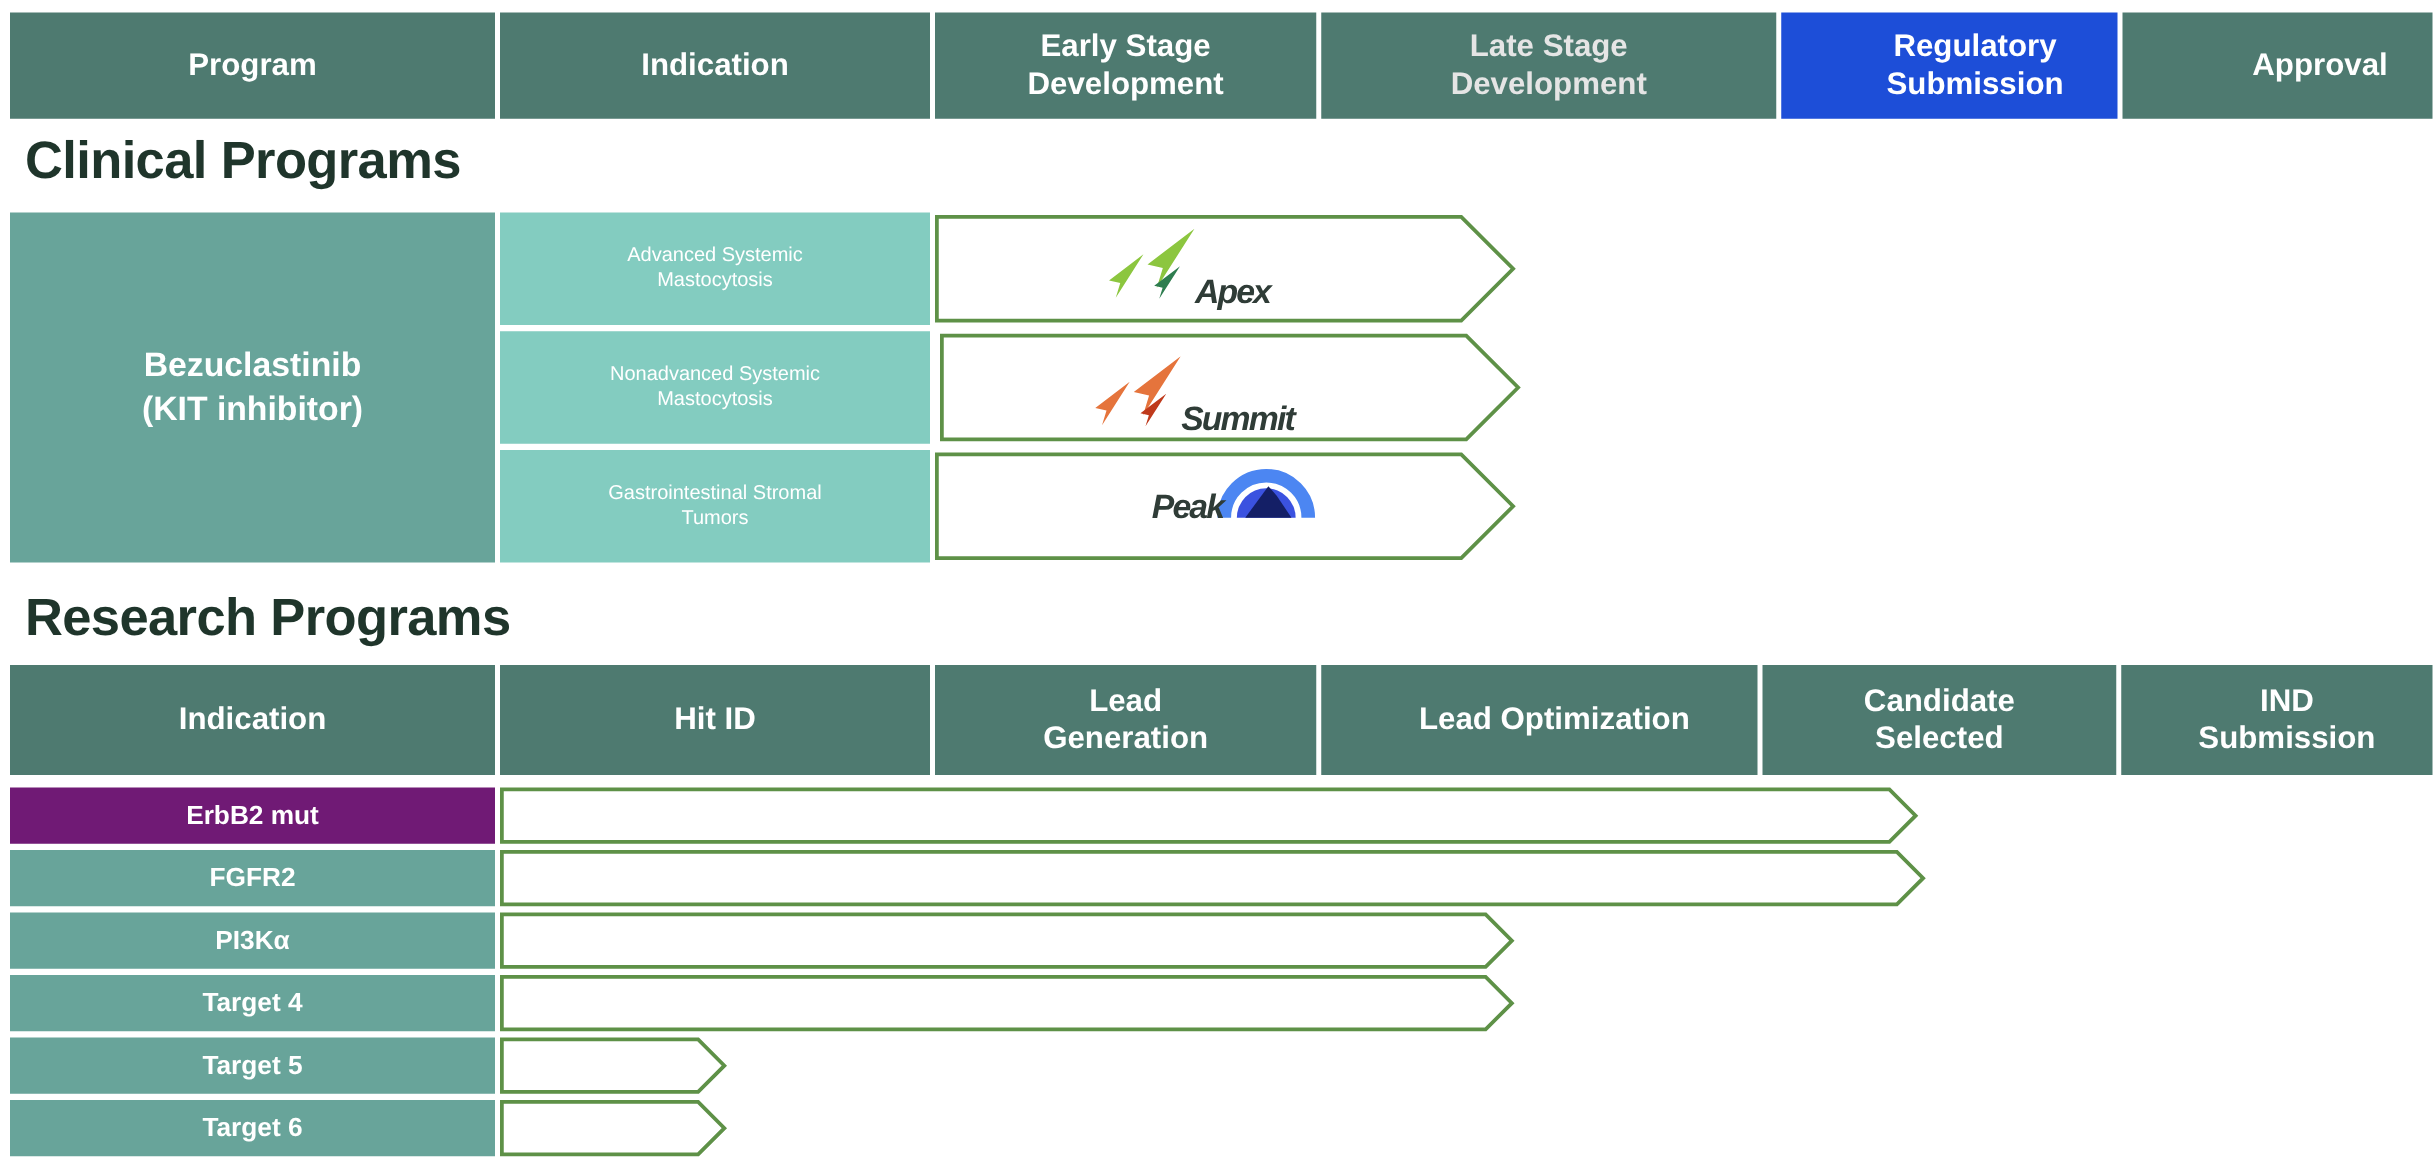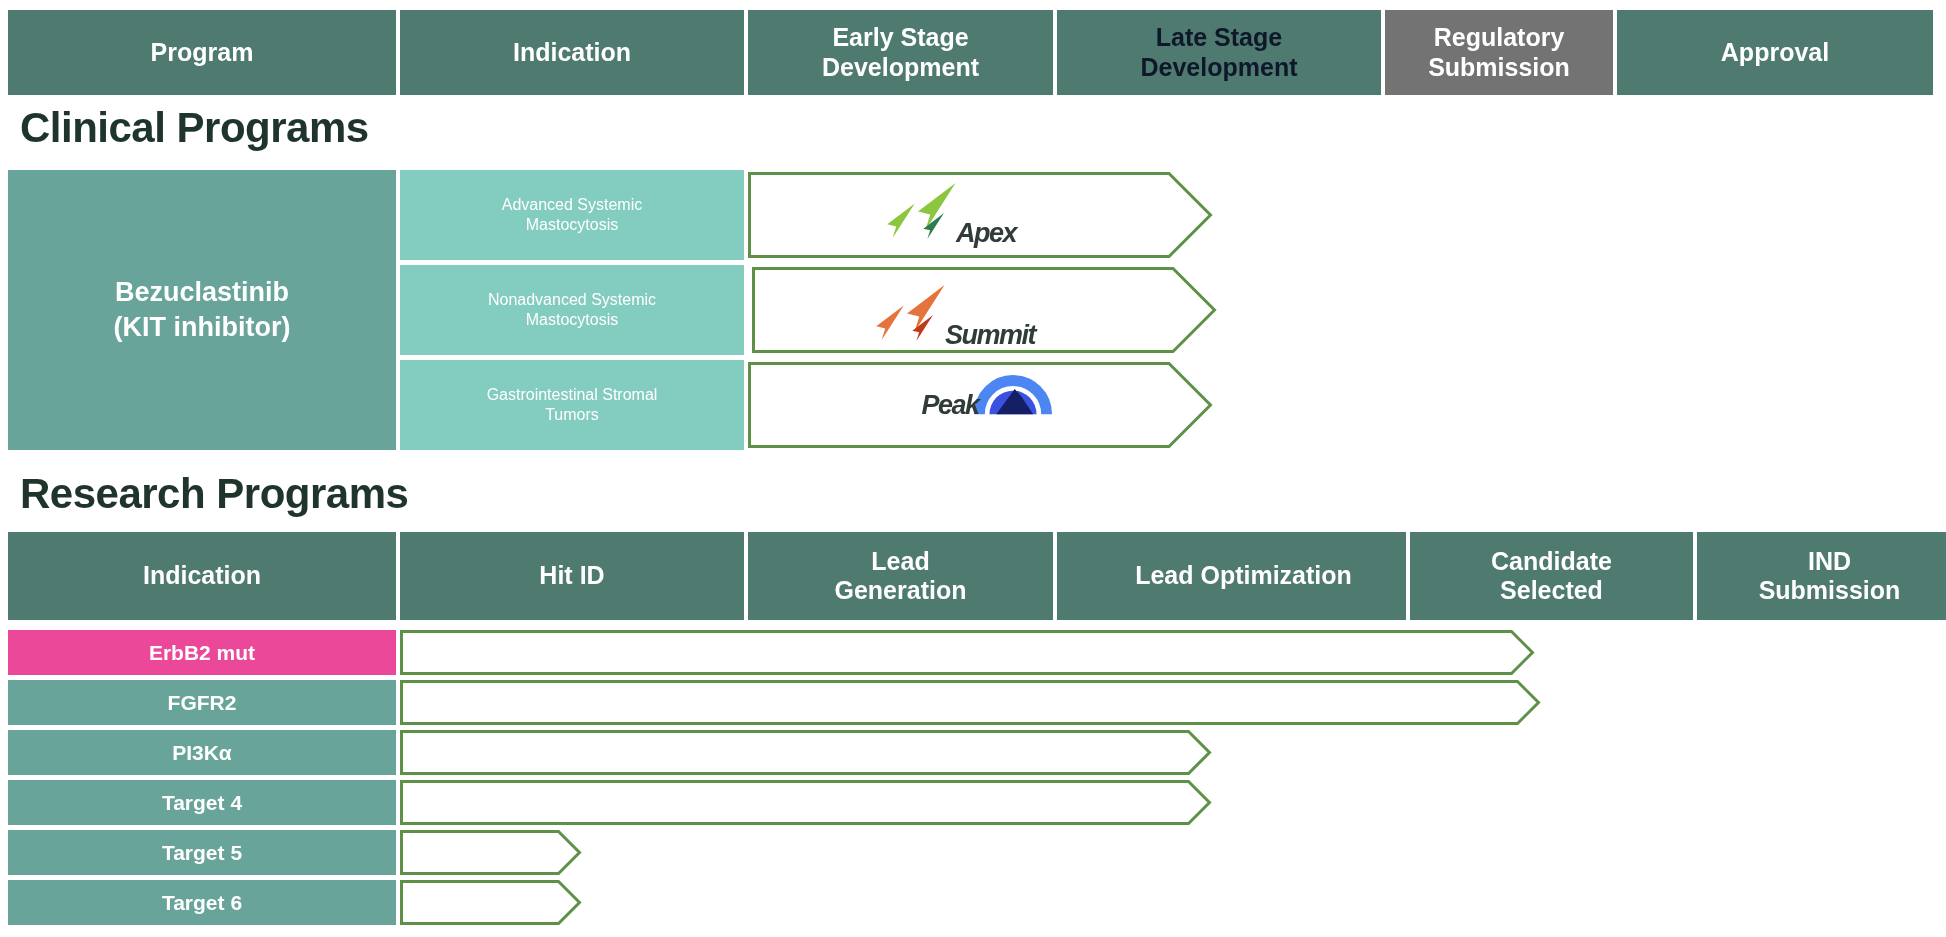--- a/index.html
+++ b/index.html
@@ -63,23 +63,23 @@
 </style>
 </head>
 <body style="background: rgb(255, 255, 255);">
 
 <div class="page">
   <div class="header-bar" id="clinical-header">
       <div class="header-cell" style="width: 388px; background: rgb(78, 122, 112); color: rgb(255, 255, 255);">Program</div>
       <div class="header-cell" style="width: 344px; background: rgb(78, 122, 112); color: rgb(255, 255, 255);">Indication</div>
       <div class="header-cell" style="width: 305px; background: rgb(78, 122, 112); color: rgb(255, 255, 255);">Early Stage
 Development</div>
-      <div class="header-cell" style="width: 324px; background: rgb(78, 122, 112); color: #0f172a;">Late Stage
+      <div class="header-cell" style="width: 364px; background: rgb(78, 122, 112); color: #e5e5e5;">Late Stage
 Development</div>
-      <div class="header-cell" style="width: 228px; background: #737373; color: rgb(255, 255, 255);">Regulatory
+      <div class="header-cell" style="width: 228px; background: #1d4ed8; color: rgb(255, 255, 255); padding-left: 41px;">Regulatory
 Submission</div>
       <div class="header-cell" style="width: 316px; background: rgb(78, 122, 112); color: rgb(255, 255, 255);">Approval</div>
     </div>
 
   <div class="section-title" id="clinical-title" style="color: rgb(31, 53, 43);">Clinical Programs</div>
 
   <div class="program-cell" id="program-cell" style="background: rgb(104, 164, 154);">Bezuclastinib
 (KIT inhibitor)</div>
   <div id="clinical-rows">
       <div class="ind-cell" style="top: 170px; background: rgb(131, 204, 192);">Advanced Systemic
@@ -142,21 +142,21 @@
       <div class="header-cell" style="width: 344px; background: rgb(78, 122, 112); color: rgb(255, 255, 255);">Hit ID</div>
       <div class="header-cell" style="width: 305px; background: rgb(78, 122, 112); color: rgb(255, 255, 255);">Lead
 Generation</div>
       <div class="header-cell" style="width: 325px; background: rgb(78, 122, 112); color: rgb(255, 255, 255); padding-left: 24px;">Lead Optimization</div>
       <div class="header-cell" style="width: 283px; background: rgb(78, 122, 112); color: rgb(255, 255, 255);">Candidate
 Selected</div>
       <div class="header-cell" style="width: 265px; background: rgb(78, 122, 112); color: rgb(255, 255, 255);">IND
 Submission</div>
     </div>
   <div id="research-rows">
-      <div class="res-label" style="top: 630px; background: #ec4899;">ErbB2 mut</div>
+      <div class="res-label" style="top: 630px; background: #701a75;">ErbB2 mut</div>
       <div class="arrow-wrap" style="left: 400px; top: 630px; width: 1134px; height: 45px;">
         <svg class="stage-arrow" width="1134" height="45" viewBox="0 0 1134 45">
           <polygon points="1.5,1.5 1111.5,1.5 1132.5,22.5 1111.5,43.5 1.5,43.5" fill="#ffffff" stroke="#5e9147" stroke-width="3" stroke-linejoin="miter"></polygon>
         </svg>
       </div>
       <div class="res-label" style="top: 680px; background: rgb(104, 164, 154);">FGFR2</div>
       <div class="arrow-wrap" style="left: 400px; top: 680px; width: 1140px; height: 45px;">
         <svg class="stage-arrow" width="1140" height="45" viewBox="0 0 1140 45">
           <polygon points="1.5,1.5 1117.5,1.5 1138.5,22.5 1117.5,43.5 1.5,43.5" fill="#ffffff" stroke="#5e9147" stroke-width="3" stroke-linejoin="miter"></polygon>
         </svg>

